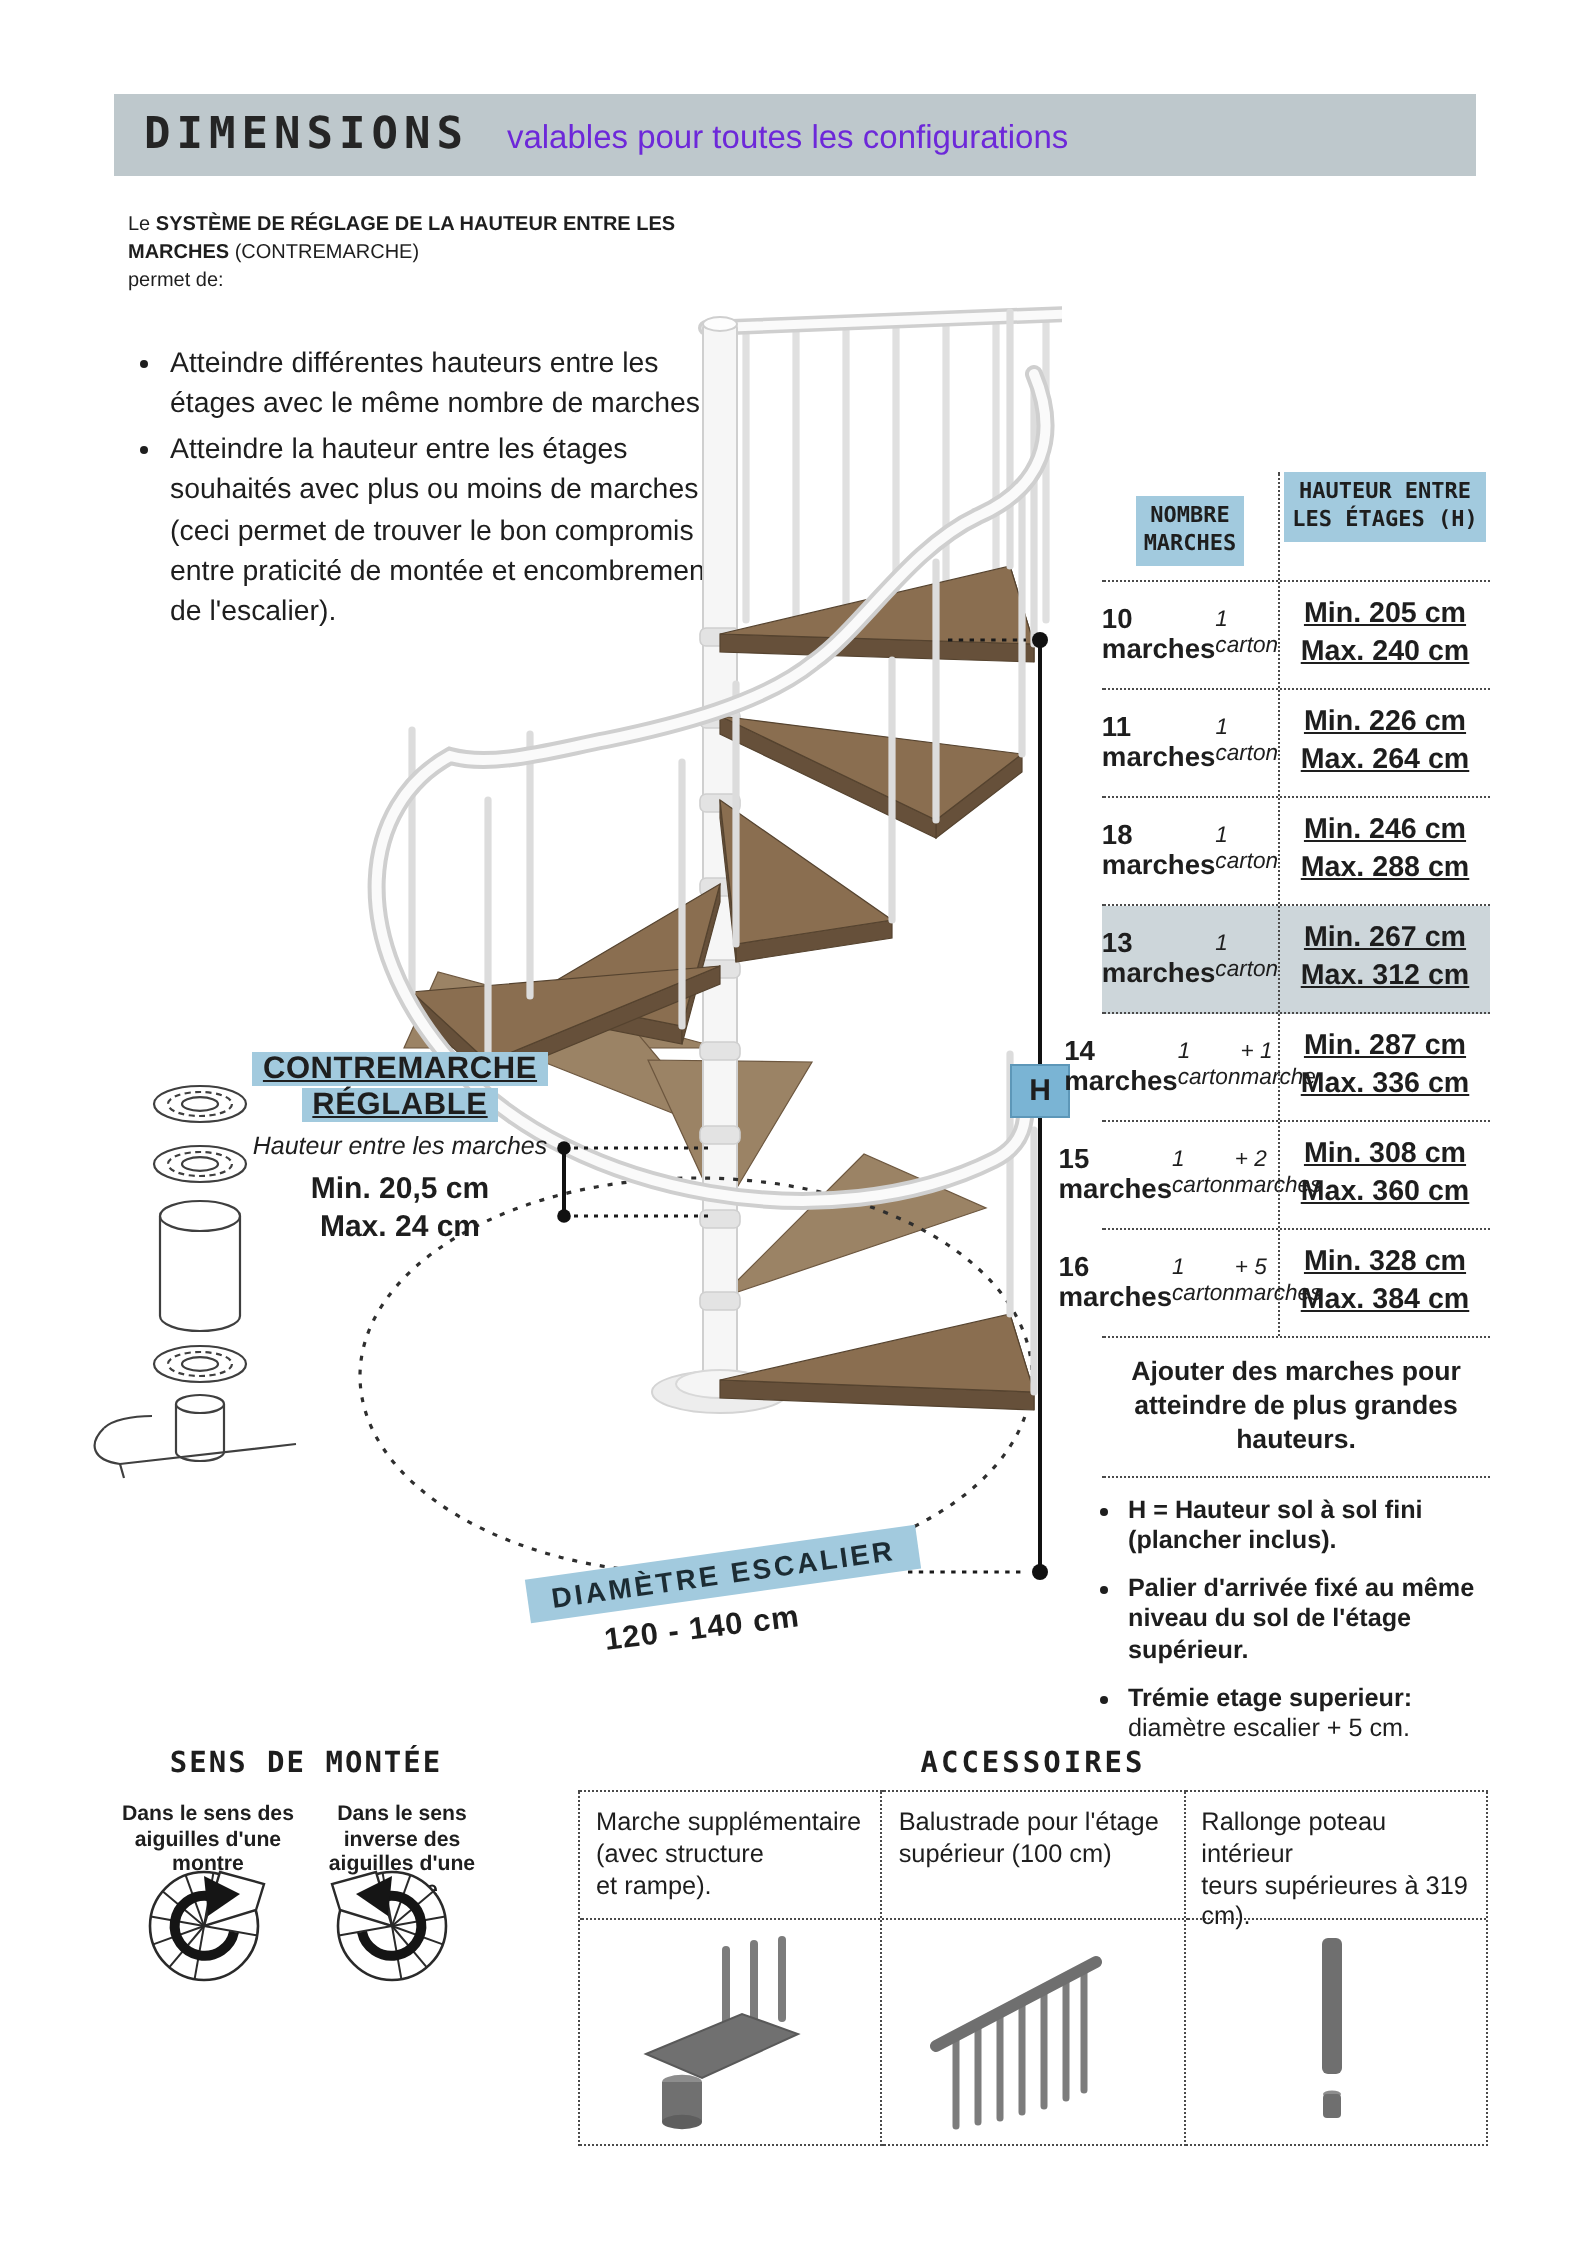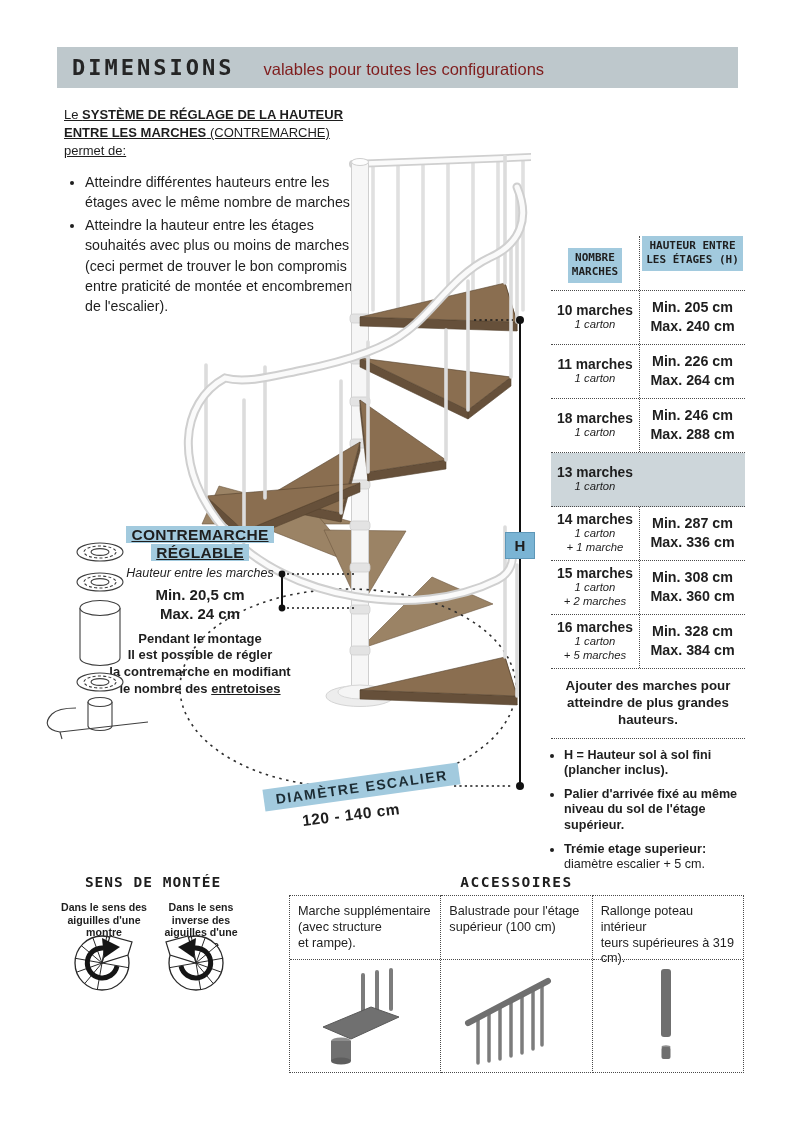--- a/index.html
+++ b/index.html
@@ -4,24 +4,24 @@
 <style>
   html,body{margin:0;padding:0;background:#ffffff;}
   .page{position:relative;width:794px;height:1123px;background:#fff;overflow:hidden;
         font-family:"Liberation Sans",sans-serif;color:#1e1e1e;margin:0 auto;}
 
   
   .band{position:absolute;left:57px;top:47px;width:681px;height:41px;background:#bec8cc;
         display:flex;align-items:center;padding-left:15px;box-sizing:border-box;}
   .band-title{font-family:"DejaVu Sans Mono",monospace;font-size:22px;font-weight:bold;
         letter-spacing:3px;color:#252525;}
-  .band-sub{font-size:16.5px;margin-left:29px;color:#7f1d1d;padding-top:3px;}
-
-  
-  .intro{position:absolute;left:64px;top:106px;width:302px;font-size:13px;line-height:1.38;text-decoration:underline;}
+  .band-sub{font-size:16.5px;margin-left:19px;color:#6d28d9;padding-top:3px;}
+
+  
+  .intro{position:absolute;left:64px;top:106px;width:302px;font-size:10px;line-height:1.38;}
   .intro b{font-weight:bold;}
   .bullets{position:absolute;left:70px;top:172px;width:290px;font-size:14.2px;line-height:1.42;
         margin:0;padding-left:15px;list-style:disc outside;}
   .bullets li{margin-bottom:3px;}
 
   
   .stair-svg{position:absolute;left:85px;top:148px;}
   .measure-svg{position:absolute;left:440px;top:298px;}
   .exploded-svg{position:absolute;left:42px;top:532px;}
   .riser-svg{position:absolute;left:272px;top:566px;}
@@ -47,23 +47,23 @@
 
   
   .steps-table{position:absolute;left:551px;top:236px;width:194px;}
   .thead{display:flex;border-bottom:1.5px dotted #4a4a4a;}
   .thead .c1{width:88px;display:flex;align-items:flex-start;justify-content:center;padding:12px 0 7px;}
   .thead .c2{flex:1;border-left:1.5px dotted #4a4a4a;display:flex;align-items:flex-start;
         justify-content:center;padding:0 0 7px;}
   .hcell{background:#a2cade;padding:3px 4px;text-align:center;font-family:"DejaVu Sans Mono",monospace;
         font-weight:bold;font-size:11px;line-height:1.3;}
   .trow{display:flex;border-bottom:1.5px dotted #4a4a4a;height:53px;}
-  .trow .c1{width:88px;display:flex;flex-direction:column;align-items:center;justify-content:center;}
+  .trow .c1{width:88px;display:flex;flex-direction:row;align-items:center;justify-content:center;}
   .trow .c2{flex:1;border-left:1.5px dotted #4a4a4a;display:flex;flex-direction:column;
-        align-items:center;justify-content:center;}
+        align-items:center;justify-content:center;text-decoration:underline;}
   .trow.hl{background:#cdd6da;}
   .steps-txt{font-weight:bold;font-size:13.8px;}
   .carton{font-style:italic;font-size:11.3px;line-height:1.18;}
   .mm{font-weight:bold;font-size:14.3px;line-height:1.35;}
   .tfoot{border-bottom:1.5px dotted #4a4a4a;padding:8px 2px 10px;text-align:center;
         font-weight:bold;font-size:13.3px;line-height:1.28;}
   .tnotes{margin:9px 0 0;padding-left:13px;font-size:12.6px;line-height:1.24;list-style:disc outside;}
   .tnotes li{margin-bottom:8px;}
 
   
@@ -201,26 +201,20 @@
   <div class="cm">
     <div class="cm-title">
       <span>CONTREMARCHE</span><br>
       <span>RÉGLABLE</span>
     </div>
     <div class="cm-sub">Hauteur entre les marches</div>
     <div class="cm-min">
       <span>Min. 20,5 cm</span><br>
       <span>Max. 24 cm</span>
     </div>
-    <div class="cm-note">
-      <span>Pendant le montage</span><br>
-      <span>Il est possible de régler</span><br>
-      <span>la contremarche en modifiant</span><br>
-      <span>le nombre des </span><span class="ul">entretoises</span>
-    </div>
   </div>
 
   <svg class="exploded-svg" width="112" height="208" viewBox="0 0 112 208">
     <g fill="#fff" stroke="#3f3f3f" stroke-width="1.1">
       <ellipse cx="58" cy="20" rx="23" ry="9"></ellipse>
       <ellipse cx="58" cy="20" rx="16" ry="6" stroke-dasharray="3,2.2"></ellipse>
       <ellipse cx="58" cy="20" rx="9" ry="3.4"></ellipse>
       <ellipse cx="58" cy="50" rx="23" ry="9"></ellipse>
       <ellipse cx="58" cy="50" rx="16" ry="6" stroke-dasharray="3,2.2"></ellipse>
       <ellipse cx="58" cy="50" rx="9" ry="3.4"></ellipse>
@@ -292,20 +286,24 @@
       <div class="c2">
           <div class="mm">Min. 246 cm</div>
         <div class="mm">Max. 288 cm</div>
         </div>
     </div>
     <div class="trow hl">
       <div class="c1">
           <div class="steps-txt">13 marches</div>
         <div class="carton">1 carton</div>
         </div>
+      <div class="c2">
+          <div class="mm">Min. 267 cm</div>
+        <div class="mm">Max. 312 cm</div>
+        </div>
     </div>
     <div class="trow">
       <div class="c1">
           <div class="steps-txt">14 marches</div>
         <div class="carton">1 carton</div>
         <div class="carton">+ 1 marche</div>
         </div>
       <div class="c2">
           <div class="mm">Min. 287 cm</div>
         <div class="mm">Max. 336 cm</div>

